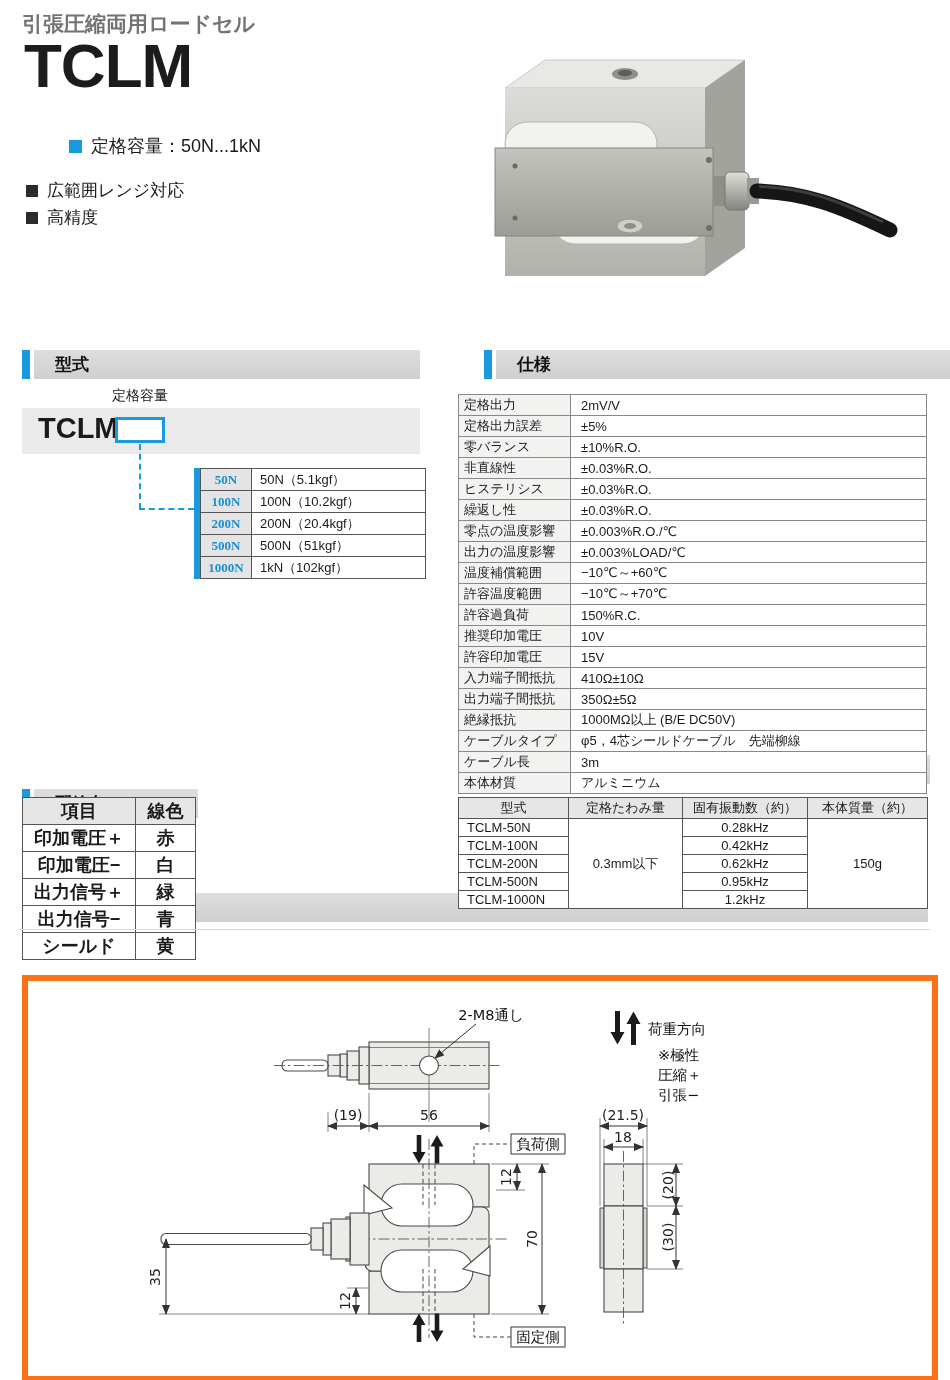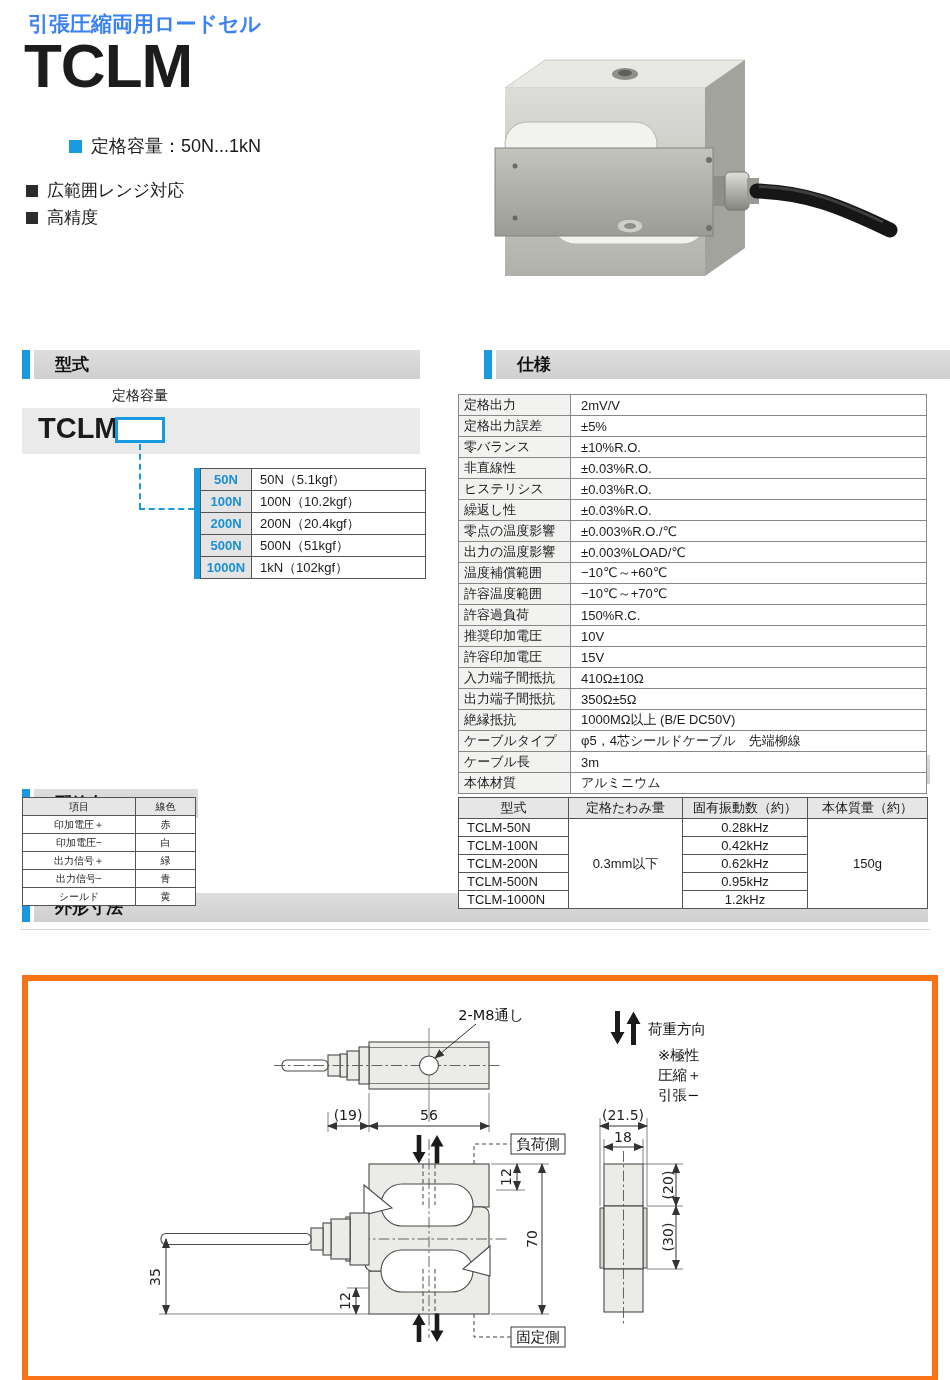--- a/index.html
+++ b/index.html
@@ -1,20 +1,20 @@
 <!DOCTYPE html>
 <html><head>
 <meta charset="utf-8">
 <style>
   html,body{margin:0;padding:0;background:#fff;}
   .page{position:relative;width:950px;height:1380px;background:#fff;overflow:hidden;
         font-family:"Liberation Sans","DejaVu Sans",sans-serif;color:#1a1a1a;}
 
   
-  .subtitle{position:absolute;left:28px;top:10px;font-size:21px;font-weight:600;color:#3b82f6;}
+  .subtitle{position:absolute;left:22px;top:10px;font-size:21px;font-weight:600;color:#737373;}
   .title{position:absolute;left:24px;top:30px;font-size:62px;font-weight:800;letter-spacing:-1px;color:#1c1c1c;}
   .feature{position:absolute;display:flex;align-items:center;}
   .feature .sq{display:inline-block;flex:none;}
   .feature .txt{margin-left:9px;}
   .f1{left:25px;top:134px;font-size:18px;padding-left:44px;}
   .f1 .sq{width:13px;height:13px;background:#1a9ade;}
   .f2{left:26px;top:179px;font-size:17px;}
   .f3{left:26px;top:206px;font-size:17px;}
   .f2 .sq,.f3 .sq{width:12px;height:12px;background:#2b2b2b;}
 
@@ -30,32 +30,32 @@
   .model-prefix{position:absolute;left:38px;top:412px;font-size:29px;font-weight:800;letter-spacing:0;}
   .model-box{position:absolute;left:115px;top:417px;width:44px;height:20px;background:#fff;border:3px solid #1a9ade;}
   .conn-v{position:absolute;left:139px;top:444px;height:65px;width:0;border-left:2px dashed #1a9ade;}
   .conn-h{position:absolute;left:139px;top:508px;width:55px;height:0;border-top:2px dashed #1a9ade;}
   .cap-wrap{position:absolute;left:194px;top:468px;display:flex;align-items:stretch;}
   .cap-wrap .bluebar{width:6px;background:#1a9ade;}
   table{border-collapse:collapse;table-layout:fixed;}
   td,th{overflow:hidden;white-space:nowrap;font-weight:normal;}
   .cap-tbl{width:226px;background:#fff;}
   .cap-tbl td{border:1px solid #555;height:19px;font-size:13px;}
-  .cap-tbl td.code{width:48px;text-align:center;background:#e4e4e4;color:#1a8fd4;font-weight:bold;}
+  .cap-tbl td.code{width:48px;text-align:center;background:#e4e4e4;color:#1a8fd4;font-weight:bold;font-family:Liberation Serif, serif;}
   .cap-tbl td.val{padding-left:8px;}
 
   
   .spec-tbl{position:absolute;left:458px;top:394px;width:469px;padding-left:28px;}
   .spec-tbl td{border:1px solid #888;height:16px;font-size:13px;}
   .spec-tbl td.lab{width:105px;padding-left:5px;background:#f2f2f1;}
   .spec-tbl td.val{padding-left:10px;background:#fff;}
 
   
   .wire-tbl{position:absolute;left:22px;top:797px;width:174px;}
-  .wire-tbl td{border:1px solid #555;height:15px;font-size:10px;text-align:center;background:#fff;}
+  .wire-tbl td{border:1px solid #555;height:15px;font-size:18px;text-align:center;background:#fff;font-weight:bold;}
   .wire-tbl tr.hd td{background:#e6e6e6;}
   .wire-tbl td.c1{width:110px;}
 
   
   .mech-tbl{position:absolute;left:458px;top:797px;width:469px;}
   .mech-tbl td{border:1px solid #555;height:15px;font-size:13px;text-align:center;background:#fff;}
   .mech-tbl tr.hd td{background:#e6e6e6;}
   .mech-tbl td.model{text-align:left;padding-left:8px;}
   .mech-tbl col.c1{width:110px;} .mech-tbl col.c2{width:114px;}
   .mech-tbl col.c3{width:125px;} .mech-tbl col.c4{width:120px;}

